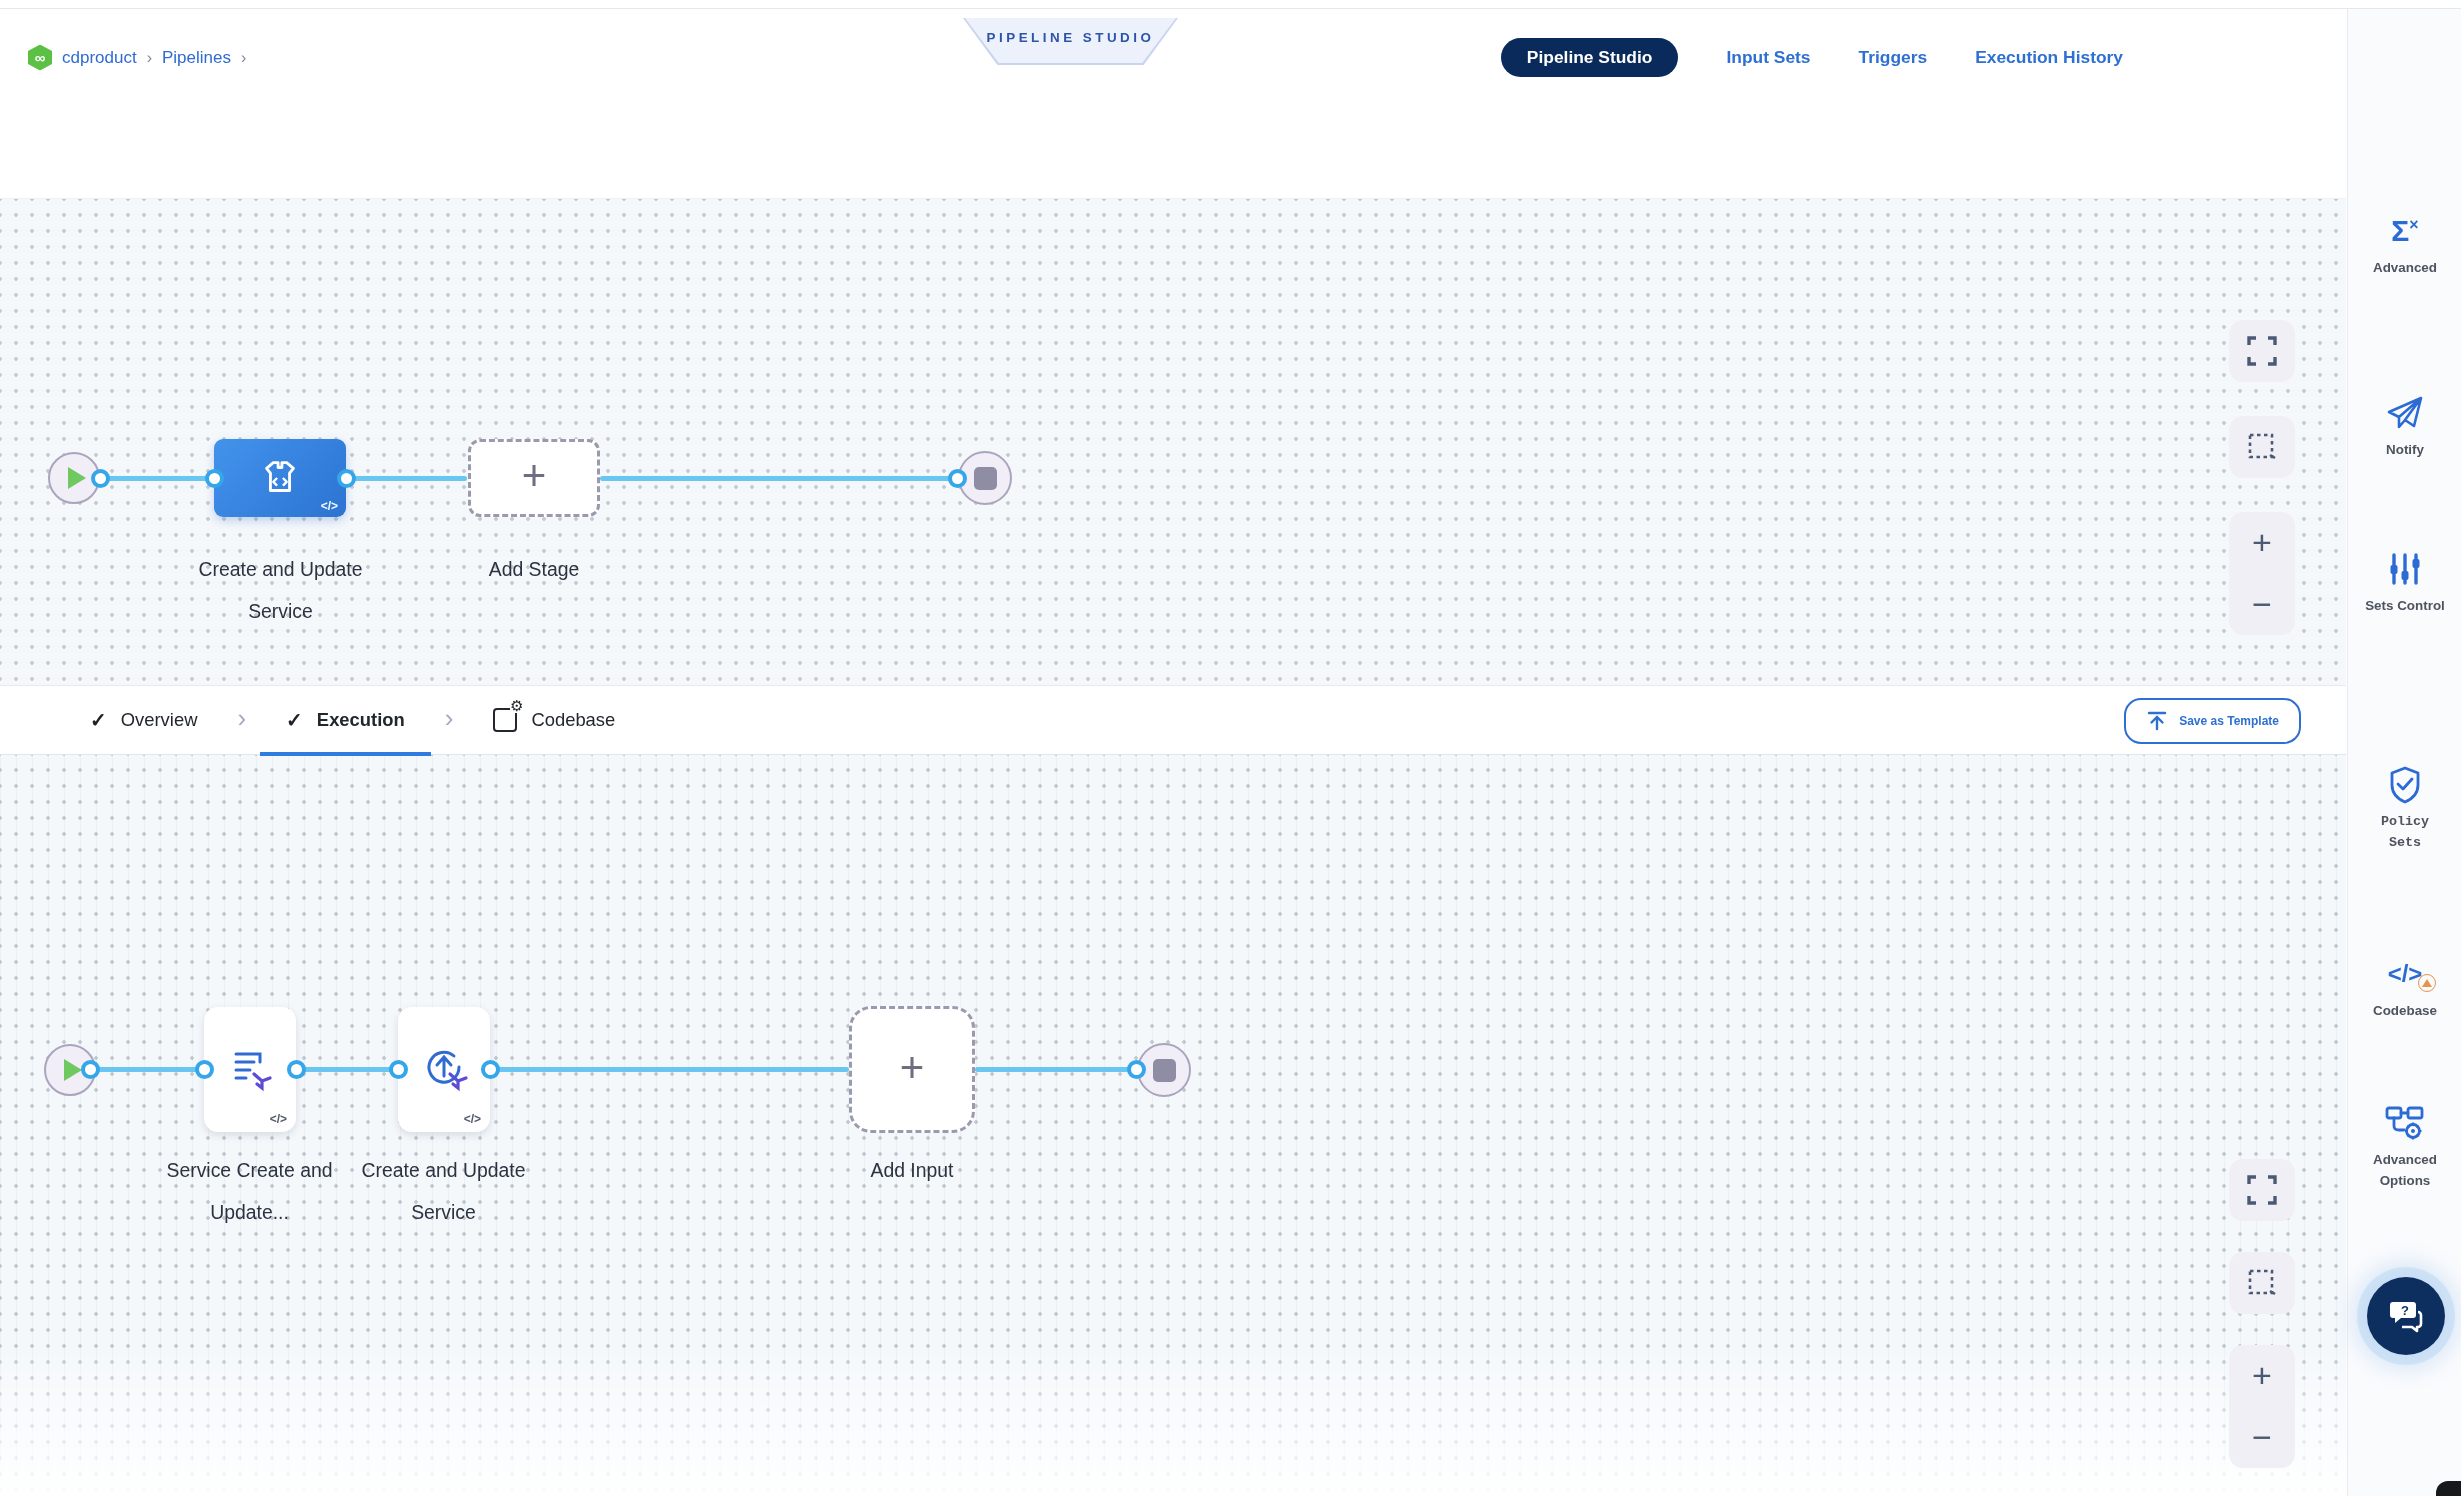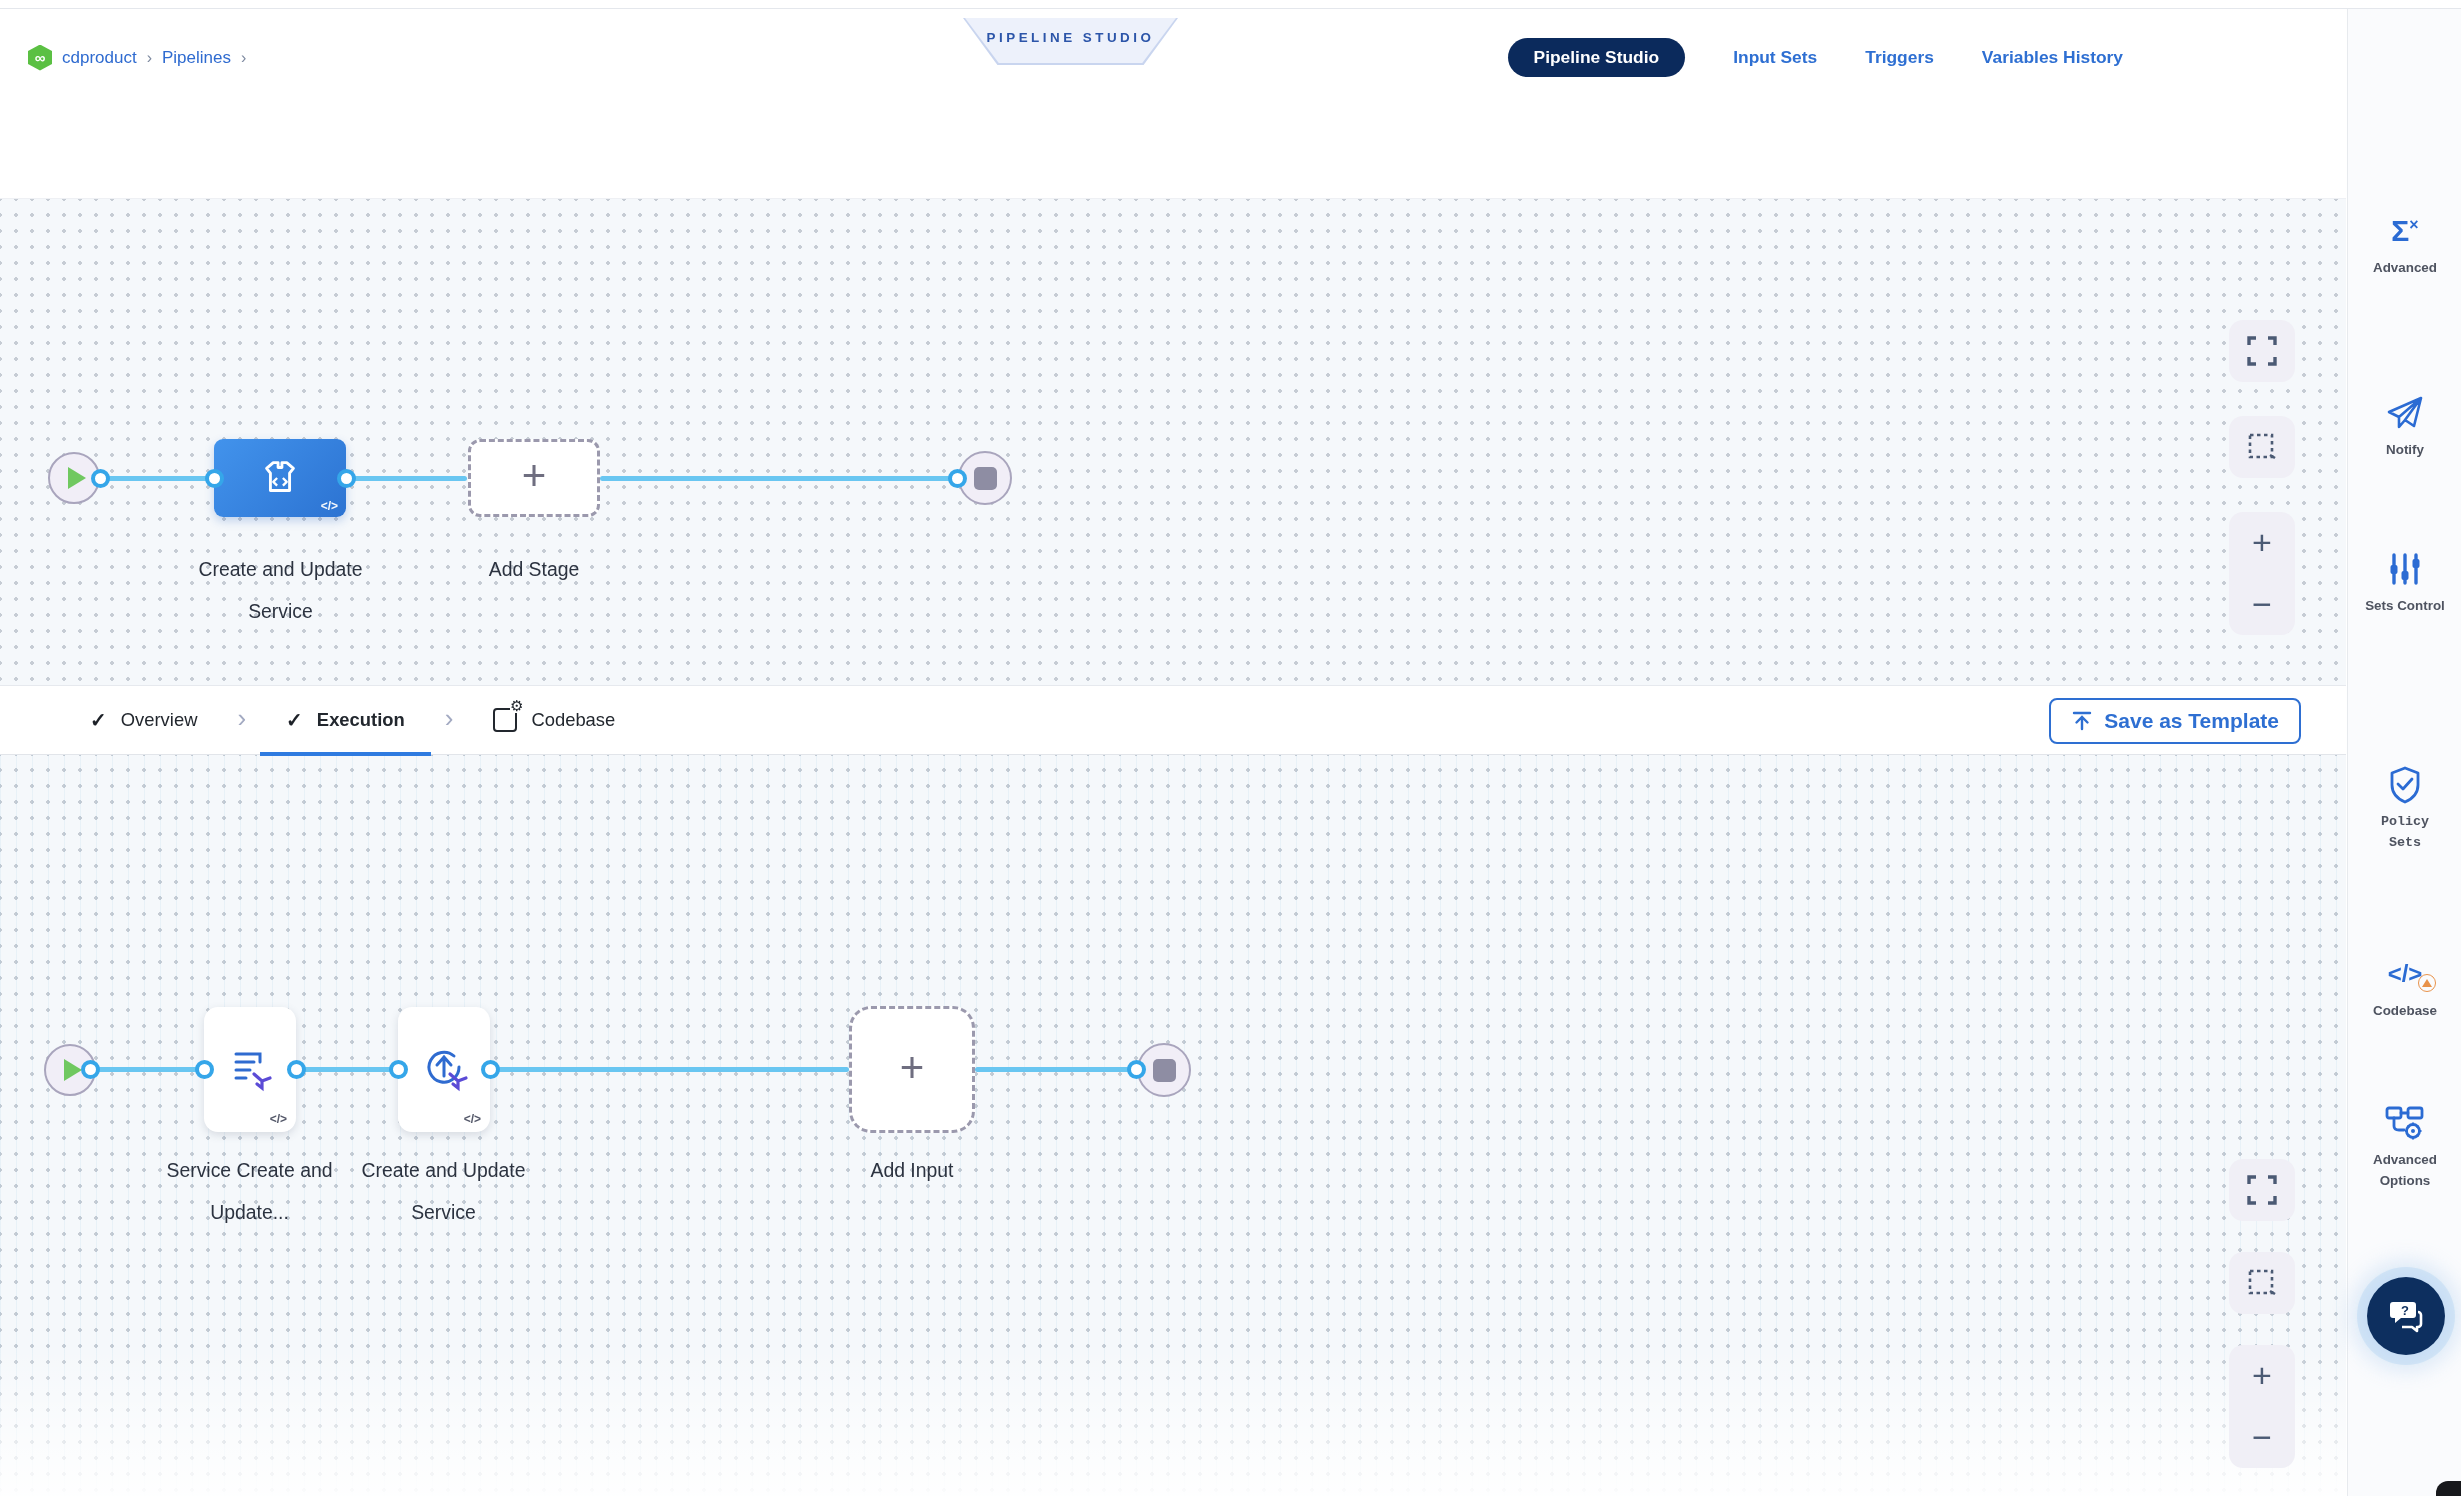--- a/index.html
+++ b/index.html
@@ -83,21 +83,21 @@
 
   
   .tabbar { position:absolute; left:0; top:685px; width:2346px; height:70px; background:#fff; border-top:1px solid #e6e9ee; border-bottom:1px solid #e2e5ea; display:flex; align-items:center; padding-left:64px; z-index:6; }
   .tab { position:relative; height:70px; display:flex; align-items:center; gap:14px; padding:0 26px; font-size:18.4px; color:#22272e; cursor:pointer; }
   .tab .check { color:#1d2128; font-size:20px; font-weight:bold; }
   .tab.active { font-weight:bold; }
   .tab.active::after { content:""; position:absolute; left:0; bottom:-1px; width:100%; height:4px; background:#2f7be0; }
   .tab-sep { color:#a3aac2; font-size:26px; font-weight:300; padding:0 14px; margin-top:-3px; }
   .adv-icon { position:relative; width:24px; height:24px; border:2.2px solid #22272e; border-radius:4px; }
   .adv-icon::after { content:"⚙"; position:absolute; right:-8px; top:-12px; font-size:15px; color:#22272e; background:#fff; line-height:1; }
-  .savetpl { position:absolute; right:45px; top:12px; height:46px; display:flex; align-items:center; gap:11px; border:2px solid #2e6fd2; border-radius:8px; color:#2e6fd2; font-weight:bold; font-size:21px; padding:0 20px; cursor:pointer; background:#fff; }
+  .savetpl { position:absolute; right:45px; top:12px; height:46px; display:flex; align-items:center; gap:11px; border:2px solid #2e6fd2; border-radius:17px; color:#2e6fd2; font-weight:bold; font-size:12px; padding:0 20px; cursor:pointer; background:#fff; }
 
   
   .rail { position:absolute; right:0; top:9px; width:115px; height:1488px; background:#fafbfd; border-left:1px solid #e7eaee; z-index:7; }
   .rail-item { position:absolute; width:100%; display:flex; flex-direction:column; align-items:center; gap:9px; cursor:pointer; }
   .rail-item .ric { height:36px; display:flex; align-items:center; justify-content:center; color:#2b6bd3; }
   .rail-item .rlabel { font-size:13.4px; font-weight:bold; color:#4e5360; text-align:center; width:88px; line-height:1.55; }
   .sigma { font-size:30px; font-weight:bold; color:#2b6bd3; line-height:1; }
   .sigma sup { font-size:16px; font-weight:bold; }
   .codebase-ic { position:relative; font-size:24px; font-weight:bold; color:#2b6bd3; }
   .warnbadge { position:absolute; right:-14px; bottom:-4px; width:18px; height:18px; border:1.5px solid #e8924a; border-radius:50%; display:flex; align-items:center; justify-content:center; }
@@ -126,21 +126,21 @@
     </div>
 
     <div class="banner">
       <div class="banner-inner">PIPELINE STUDIO</div>
     </div>
 
     <div class="topnav">
       <span class="navpill">Pipeline Studio</span>
       <span class="navitem">Input Sets</span>
       <span class="navitem">Triggers</span>
-      <span class="navitem">Variables History</span>
+      <span class="navitem">Execution History</span>
     </div>
   </div>
 
   <div class="row2">
 
     <div class="toggle">
       <div class="seg sel">VISUAL</div>
       <div class="seg unsel">YAML</div>
     </div>
 

